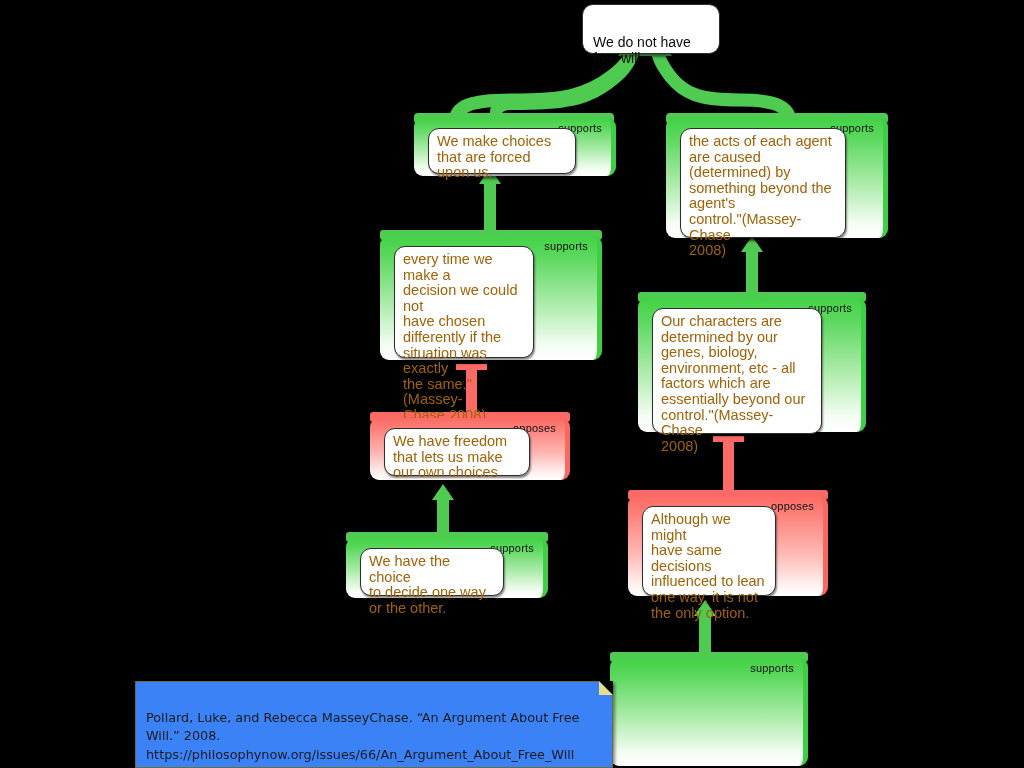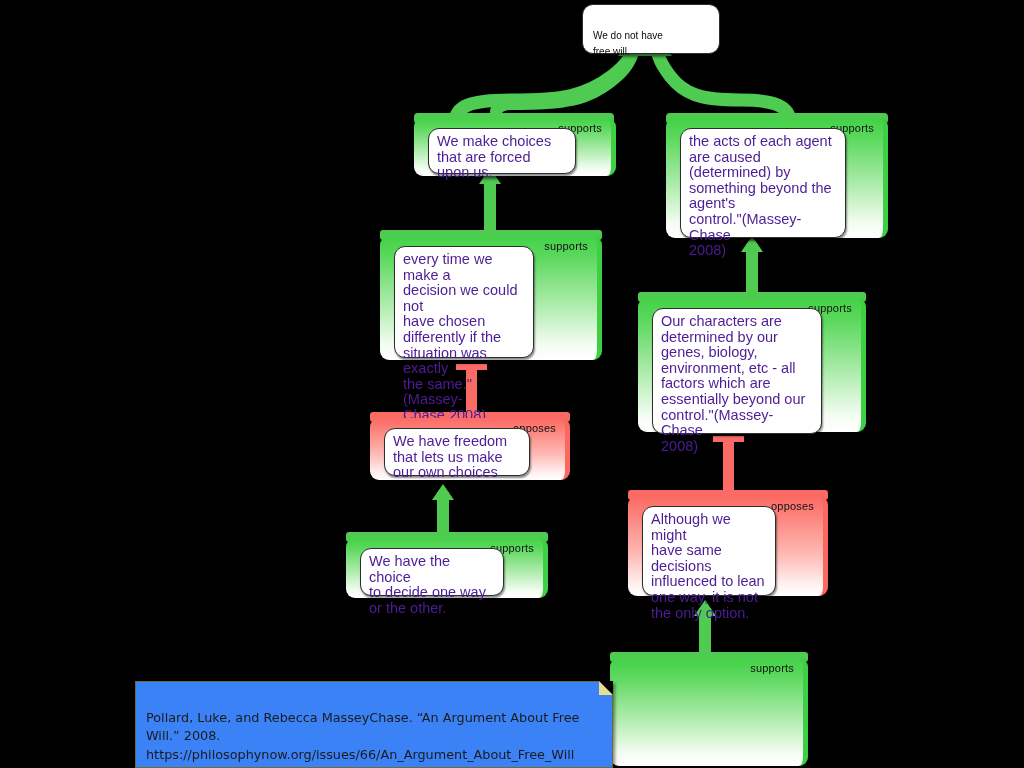--- a/index.html
+++ b/index.html
@@ -61,34 +61,34 @@
     position: absolute;
     left: 14px;
     top: 10px;
     box-sizing: border-box;
     background: #ffffff;
     border: 1.6px solid #2d2d2d;
     border-radius: 11px;
     padding: 5px 8px 6px 8px;
     font-size: 14.5px;
     line-height: 15.6px;
-    color: #4c1d95;
+    color: #a16207;
     box-shadow: 1px 2px 2px rgba(0,0,0,0.45);
     white-space: pre-line;
   }
 
   
   .root-bubble {
     position: absolute;
     box-sizing: border-box;
     background: #ffffff;
     border: 1.6px solid #2d2d2d;
     border-radius: 11px;
-    padding: 7px 10px;
-    font-size: 10px;
+    padding: 13px 10px;
+    font-size: 14px;
     line-height: 16px;
     color: #0b0b0b;
     box-shadow: 2px 3px 3px rgba(0,0,0,0.5);
     white-space: pre-line;
   }
 
   
   #note {
     position: absolute;
     box-sizing: border-box;

